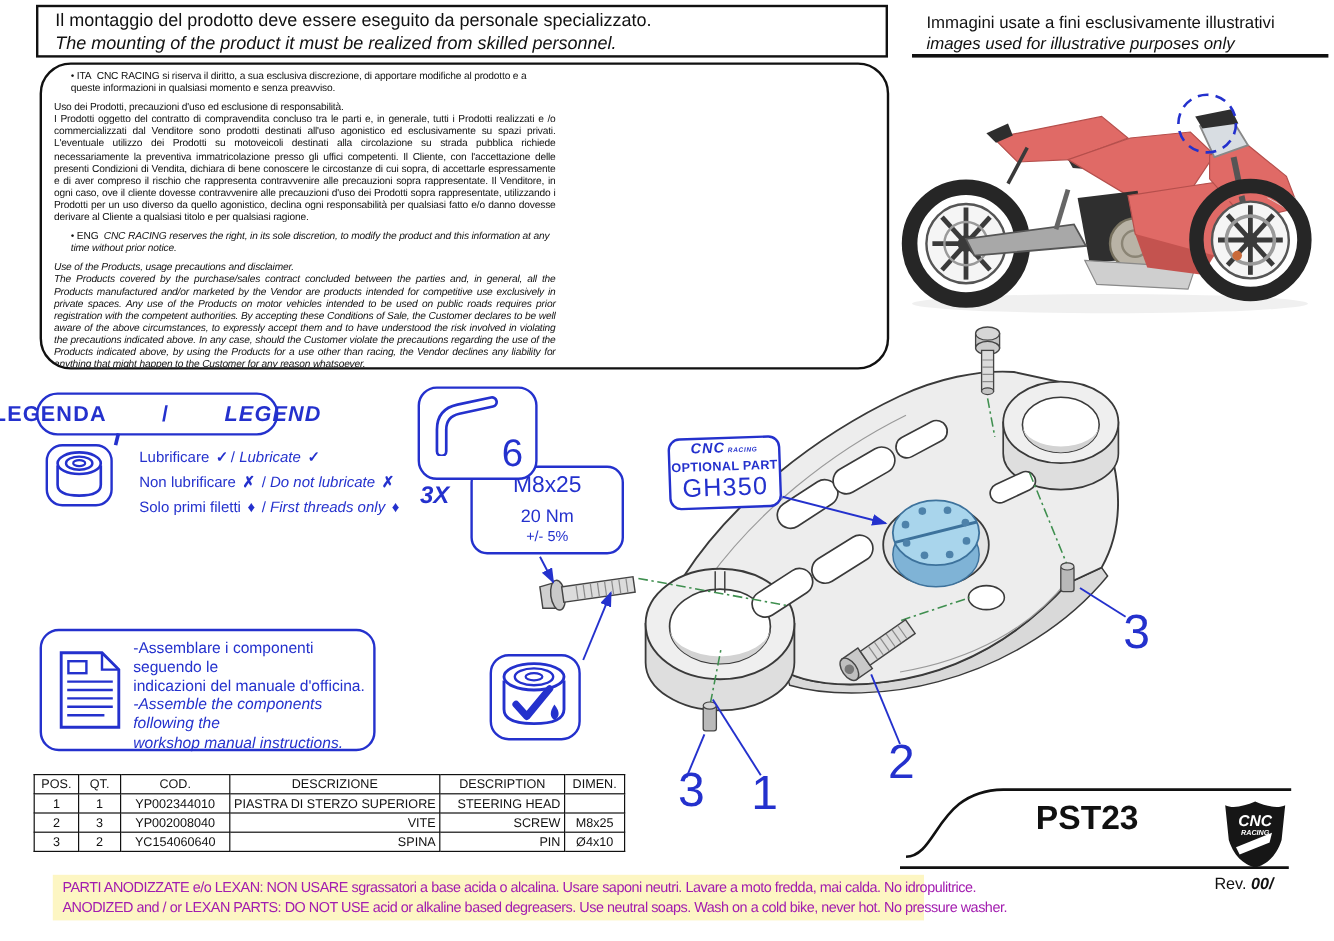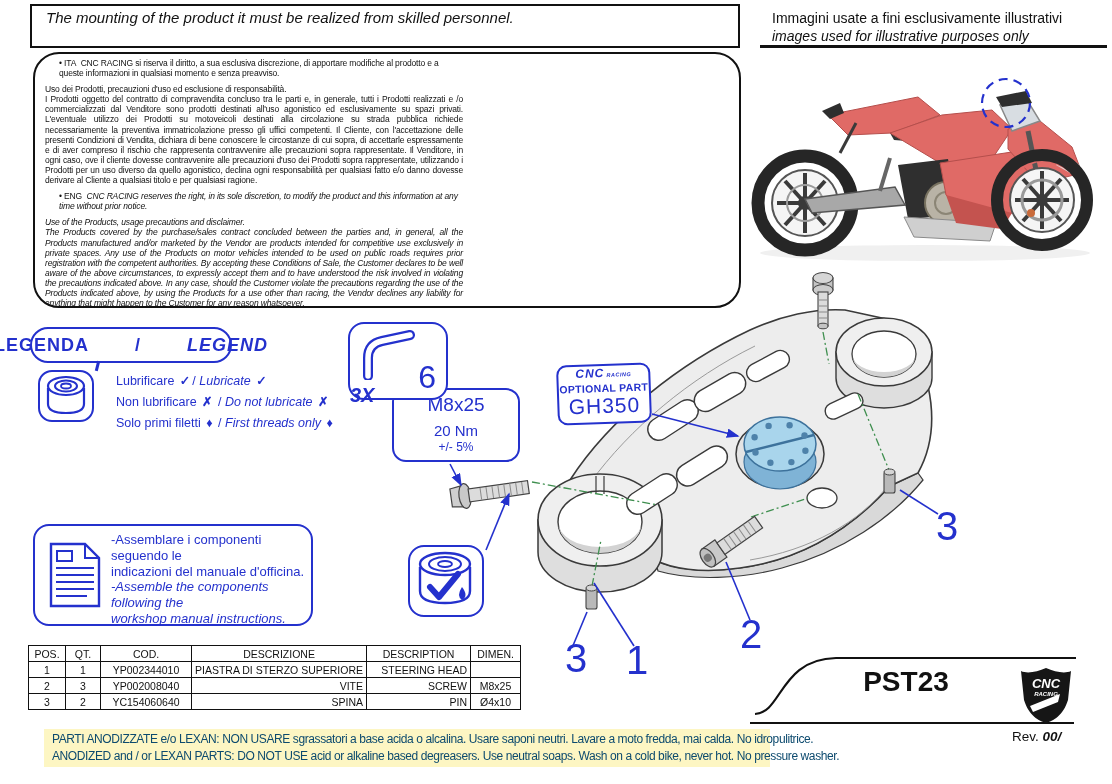--- a/index.html
+++ b/index.html
@@ -34,21 +34,21 @@
   .legend-conn{left:96px;top:361px;width:2.5px;height:10px;background:#2431cd;transform:rotate(14deg);}
   .roll-box{left:38px;top:370px;width:56px;height:52px;border:2px solid #2431cd;
             border-radius:14px;box-sizing:border-box;background:#fff;}
   .legend-items{left:116px;top:371px;font-size:12.5px;line-height:21px;}
   .legend-items .sym{font-weight:bold;padding:0 2px;}
 
   
   .allen-box{left:348px;top:322px;width:100px;height:78px;border:2.5px solid #2431cd;
              border-radius:16px;box-sizing:border-box;background:#fff;z-index:6;}
   .allen-size{position:absolute;right:10px;bottom:2px;font-size:32px;}
-  .qty3x{left:350px;top:384px;font-size:20px;font-style:italic;font-weight:bold;z-index:6;}
+  .qty3x{left:350px;top:402px;font-size:20px;font-style:italic;font-weight:bold;z-index:6;}
   .torque-box{left:392px;top:388px;width:128px;height:74px;border:2.5px solid #2431cd;
               border-radius:14px;box-sizing:border-box;background:#fff;z-index:5;
               text-align:center;padding-top:4px;}
   .torque-box .l1{font-size:19px;}
   .torque-box .l2{font-size:15px;margin-top:6px;}
   .torque-box .l3{font-size:12px;margin-top:1px;}
 
   .gh-box{left:557px;top:364px;width:94px;height:60px;border:2px solid #2431cd;border-radius:10px;
           box-sizing:border-box;background:#fff;z-index:6;transform:rotate(-2deg);
           text-align:center;padding-top:1px;}
@@ -73,29 +73,30 @@
   .parts th{text-align:center;}
   .c{text-align:center;} .l{text-align:right;}
 
   
   .pst{left:860px;top:666px;width:92px;text-align:center;font-size:28px;font-weight:bold;}
   .rev{left:1012px;top:729px;font-size:13.5px;}
   .rev b{font-style:italic;}
 
   
   .warn{left:44px;top:729px;width:726px;height:38px;background:#fdf6c3;box-sizing:border-box;
-        padding:2px 8px;color:#0c4a6e;font-size:12px;line-height:16.5px;
+        padding:2px 8px;color:#a21caf;font-size:12px;line-height:16.5px;
         letter-spacing:-0.4px;white-space:nowrap;}
 </style>
 </head>
 <body>
 
 <div class="page">
 
   <div class="abs header-box">
+    <div>Il montaggio del prodotto deve essere eseguito da personale specializzato.</div>
     <div class="header-en">The mounting of the product it must be realized from skilled personnel.</div>
   </div>
 
   <div class="abs imgnote">
     <div>Immagini usate a fini esclusivamente illustrativi</div>
     <div class="en">images used for illustrative purposes only</div>
   </div>
   <div class="abs imgnote-rule"></div>
 
   <div class="abs disc-box">

